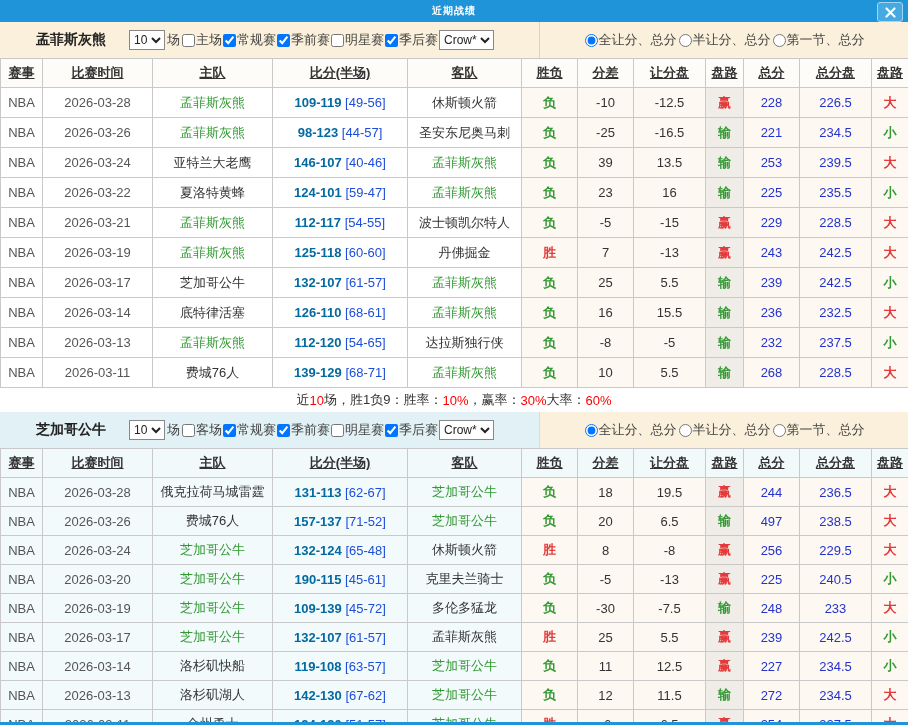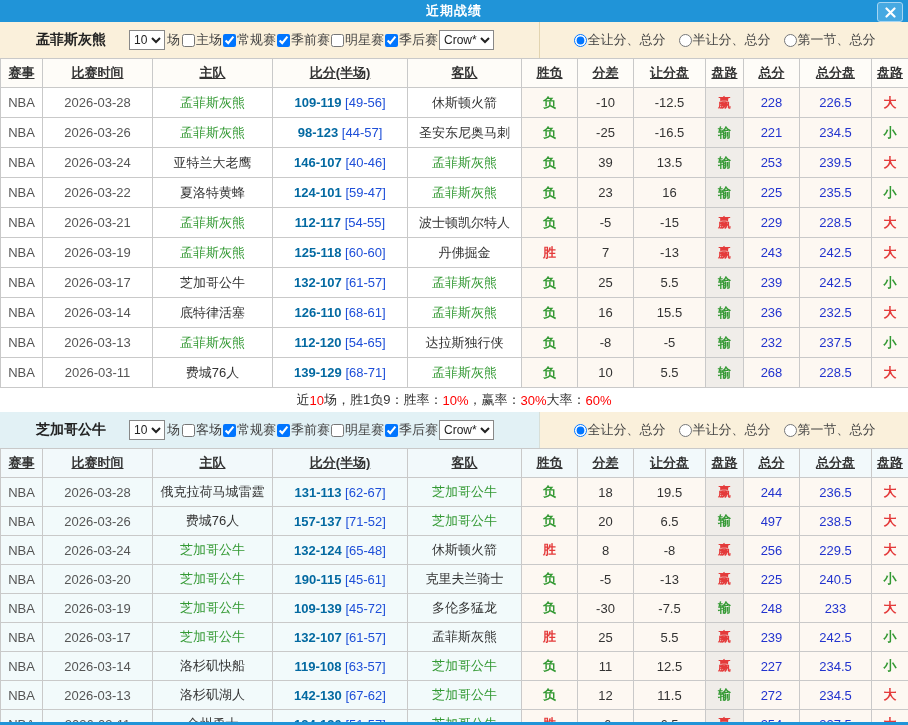--- a/index.html
+++ b/index.html
@@ -1,34 +1,34 @@
 <!DOCTYPE html>
 <html><head>
 <meta charset="utf-8">
 <style>
   html,body{margin:0;padding:0;}
   .popup{width:908px;height:725px;box-sizing:border-box;background:#fff;overflow:hidden;
          font-family:"Liberation Sans","DejaVu Sans",sans-serif;font-size:13px;color:#333;
          border-bottom:3px solid #2094D8;}
   .titlebar{height:22px;background:#2094D8;position:relative;display:flex;align-items:center;justify-content:center;}
-  .titlebar .title{color:#fff;font-weight:bold;font-size:13px;letter-spacing:1px;}
+  .titlebar .title{color:#fff;font-weight:bold;font-size:10px;letter-spacing:1px;}
   .close-btn{position:absolute;right:5px;top:2px;width:24px;height:18px;background:#46A9E2;
              border:1px solid #A6D5F2;border-radius:3px;display:flex;align-items:center;justify-content:center;cursor:pointer;}
   .filterbar{height:36px;display:flex;box-sizing:border-box;}
   .filterbar.t1{background:#FAF0DB;}
   .filterbar .f-left{display:flex;align-items:center;padding-left:36px;width:540px;box-sizing:border-box;
                      border-right:1px solid #E2D4B0;}
   .filterbar.t2 .f-left{background:#E2F1F5;border-right:1px solid #D8DFD8;}
   .filterbar.t2 .f-right{background:#FAF0DB;}
   .tname{font-weight:bold;color:#222;font-size:14px;margin-right:22px;}
   select{height:20px;font-size:12px;border:1px solid #888;background:#fff;color:#222;margin:0 1px;}
   .flabel{color:#444;margin:0 1px;}
   label.opt{display:flex;align-items:center;color:#444;white-space:nowrap;}
   input[type=checkbox],input[type=radio]{width:13px;height:13px;margin:0 1px;}
-  .f-right{flex:1;display:flex;align-items:center;justify-content:center;color:#555;gap:12px;}
+  .f-right{flex:1;display:flex;align-items:center;justify-content:center;color:#555;gap:1px;}
   table.grid{width:908px;table-layout:fixed;border-collapse:collapse;}
   .grid th{height:26px;font-weight:bold;color:#333;font-size:13px;border:1px solid #C9C9C9;background:#FEFCF8;text-decoration:underline;}
   .grid.t2 th{background:#F2F9FB;}
   .grid td{text-align:center;border:1px solid #C9C9C9;overflow:hidden;white-space:nowrap;font-size:13px;}
   .grid.t1 td{height:27px;background:#FFFFFF;}
   .grid.t2 td{height:26px;background:#F2FAFB;}
   .grid td.warm{background:#FDF8F2;}
   .grid td.pan{background:#F0EDE9;}
   .dim{color:#555;}
   .green{color:#339933;}

